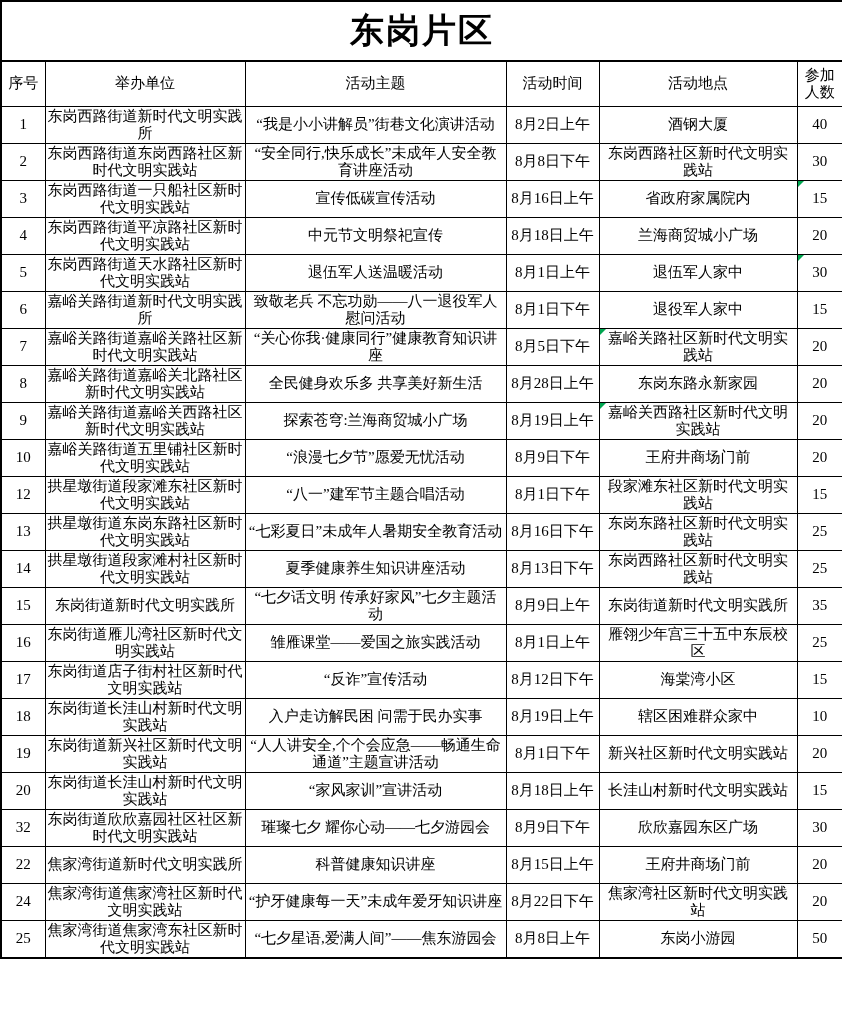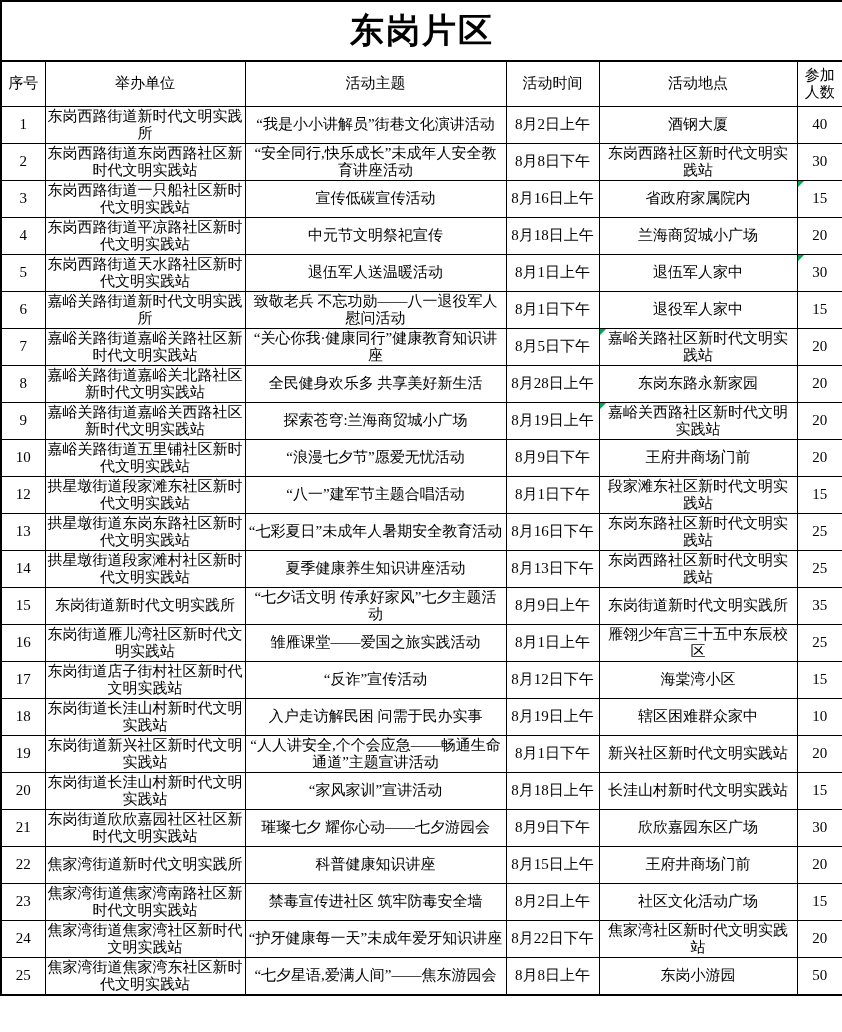--- a/index.html
+++ b/index.html
@@ -227,44 +227,36 @@
       </tr>
       <tr>
         <td>20</td>
         <td>东岗街道长洼山村新时代文明实践站</td>
         <td>“家风家训”宣讲活动</td>
         <td>8月18日上午</td>
         <td>长洼山村新时代文明实践站</td>
         <td>15</td>
       </tr>
       <tr>
-        <td>21</td>
+        <td>32</td>
         <td>东岗街道欣欣嘉园社区社区新时代文明实践站</td>
         <td>璀璨七夕 耀你心动——七夕游园会</td>
         <td>8月9日下午</td>
         <td>欣欣嘉园东区广场</td>
         <td>30</td>
       </tr>
       <tr>
         <td>22</td>
         <td>焦家湾街道新时代文明实践所</td>
         <td>科普健康知识讲座</td>
         <td>8月15日上午</td>
         <td>王府井商场门前</td>
         <td>20</td>
       </tr>
       <tr>
-        <td>23</td>
-        <td>焦家湾街道焦家湾南路社区新时代文明实践站</td>
-        <td>禁毒宣传进社区 筑牢防毒安全墙</td>
-        <td>8月2日上午</td>
-        <td>社区文化活动广场</td>
-        <td>15</td>
-      </tr>
-      <tr>
         <td>24</td>
         <td>焦家湾街道焦家湾社区新时代文明实践站</td>
         <td>“护牙健康每一天”未成年爱牙知识讲座</td>
         <td>8月22日下午</td>
         <td>焦家湾社区新时代文明实践站</td>
         <td>20</td>
       </tr>
       <tr>
         <td>25</td>
         <td>焦家湾街道焦家湾东社区新时代文明实践站</td>

